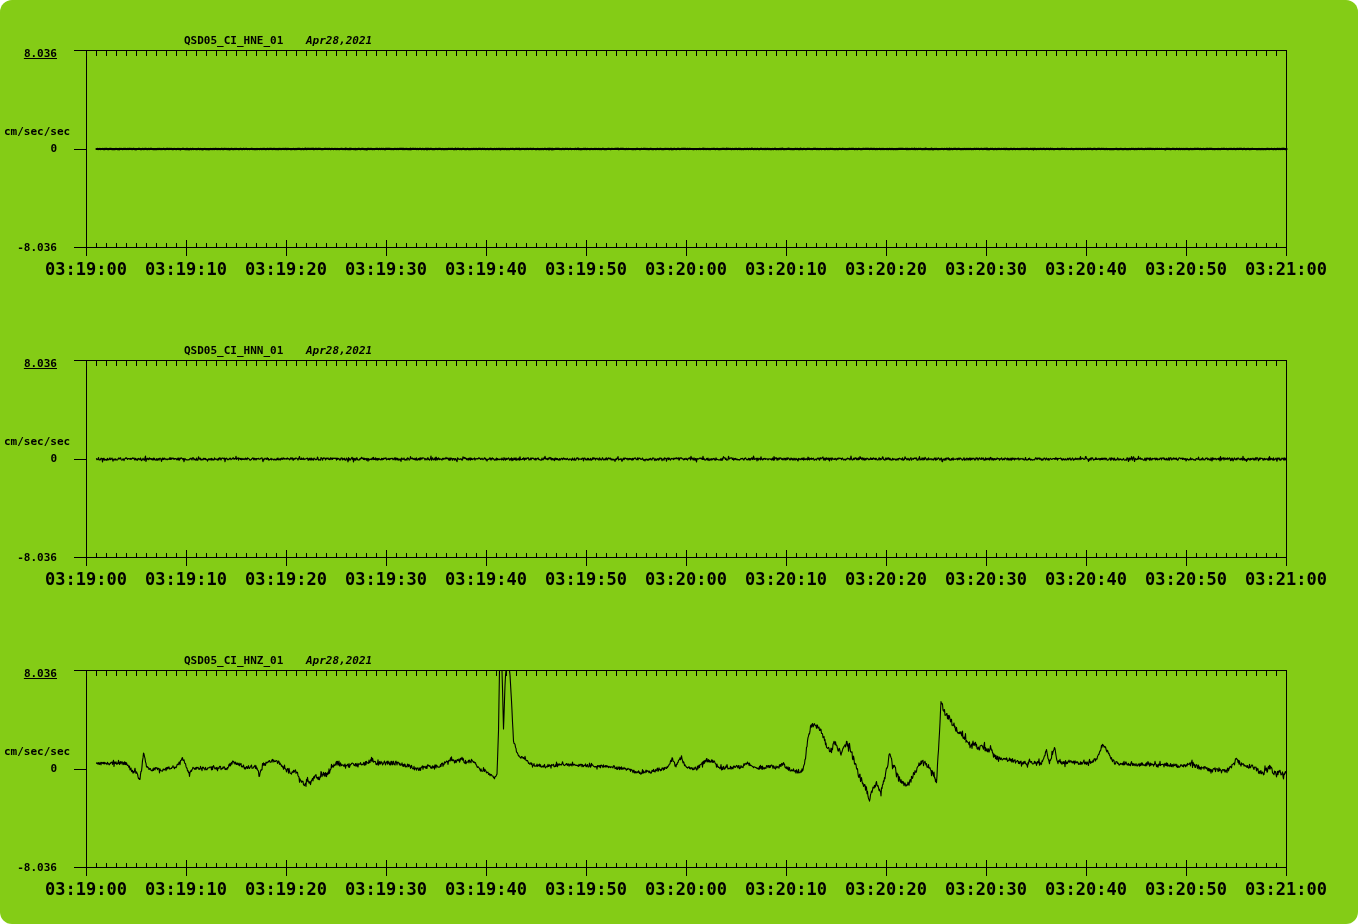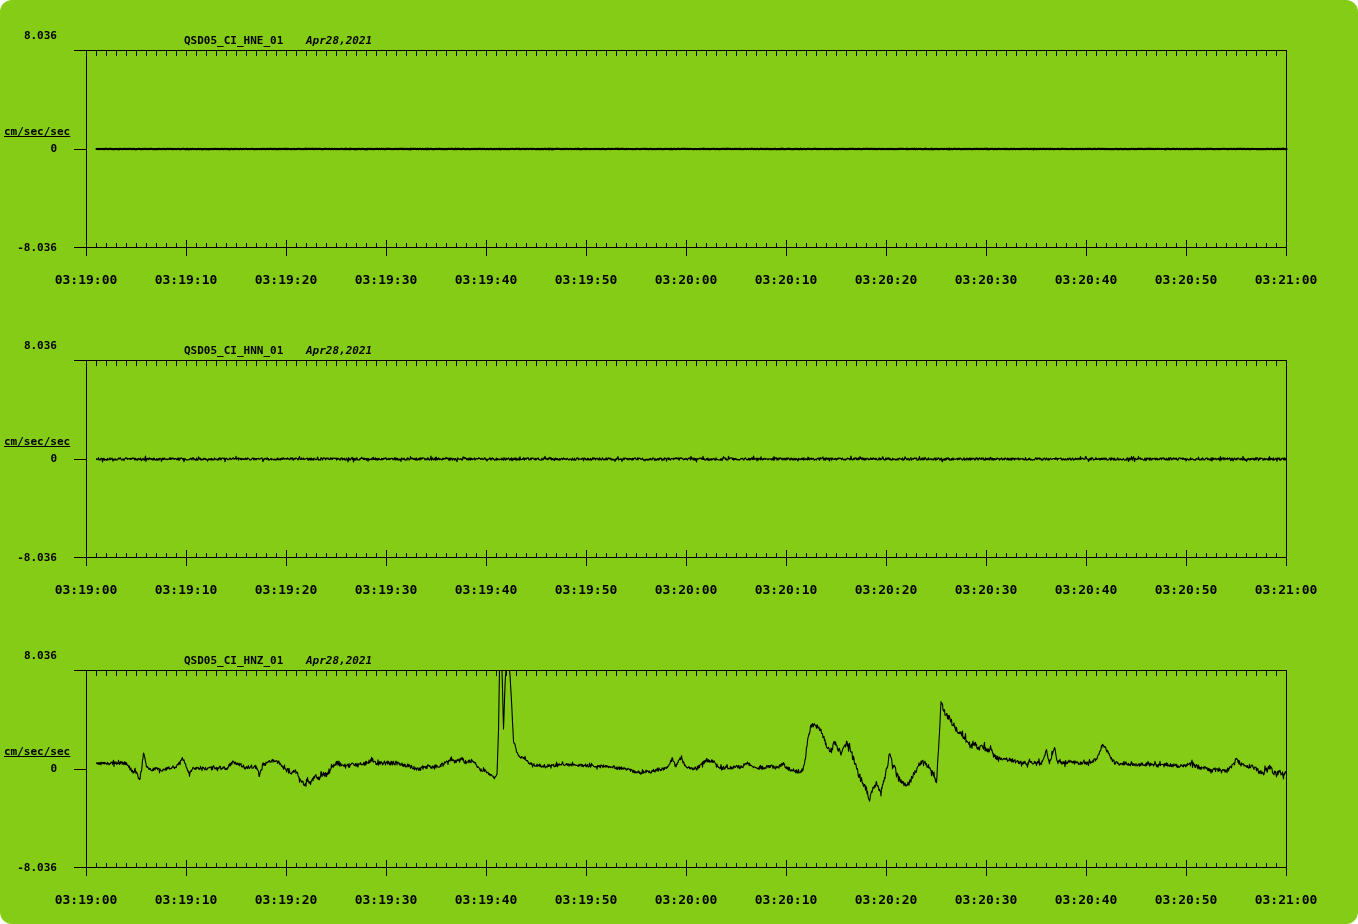--- a/index.html
+++ b/index.html
@@ -4,27 +4,27 @@
 <style>
   html,body{margin:0;padding:0;background:#ffffff;}
   #page{position:relative;width:1358px;height:924px;background:#84cc16;overflow:hidden;
         font-family:"DejaVu Sans Mono","Liberation Mono",monospace;color:#000;border-radius:12px;}
   .chart{position:absolute;left:0;width:1358px;height:310px;}
   .c0{top:0;} .c1{top:310px;} .c2{top:620px;}
   .txt{position:absolute;font-size:11px;font-weight:700;line-height:13px;white-space:pre;}
   .title-station{left:184px;top:34px;}
   .title-date{left:306px;top:34px;font-style:italic;}
   .ylab{left:0;width:57px;text-align:right;}
-  .ytop{top:29px;}
+  .ytop{top:47px;text-decoration:underline;}
   .yzero{top:142px;}
   .ybot{top:241px;}
-  .yunit{left:4px;top:125px;width:auto;text-align:left;text-decoration:underline;}
+  .yunit{left:4px;top:125px;width:auto;text-align:left;}
   svg.plot{position:absolute;left:86px;top:50px;width:1201px;height:198px;overflow:visible;display:block;}
   .xlabels{position:absolute;left:0;top:263px;width:1358px;height:14px;}
-  .xlab{position:absolute;top:10px;transform:translateX(-50%);font-size:13px;font-weight:700;line-height:13px;white-space:pre;}
+  .xlab{position:absolute;top:0;transform:translateX(-50%);font-size:17px;font-weight:700;line-height:13px;white-space:pre;}
 </style>
 </head>
 <body>
 
 <div id="page">
 
   <div class="chart c0">
     <span class="txt title-station">QSD05_CI_HNE_01</span>
     <span class="txt title-date">Apr28,2021</span>
     <span class="txt ylab ytop">8.036</span>

